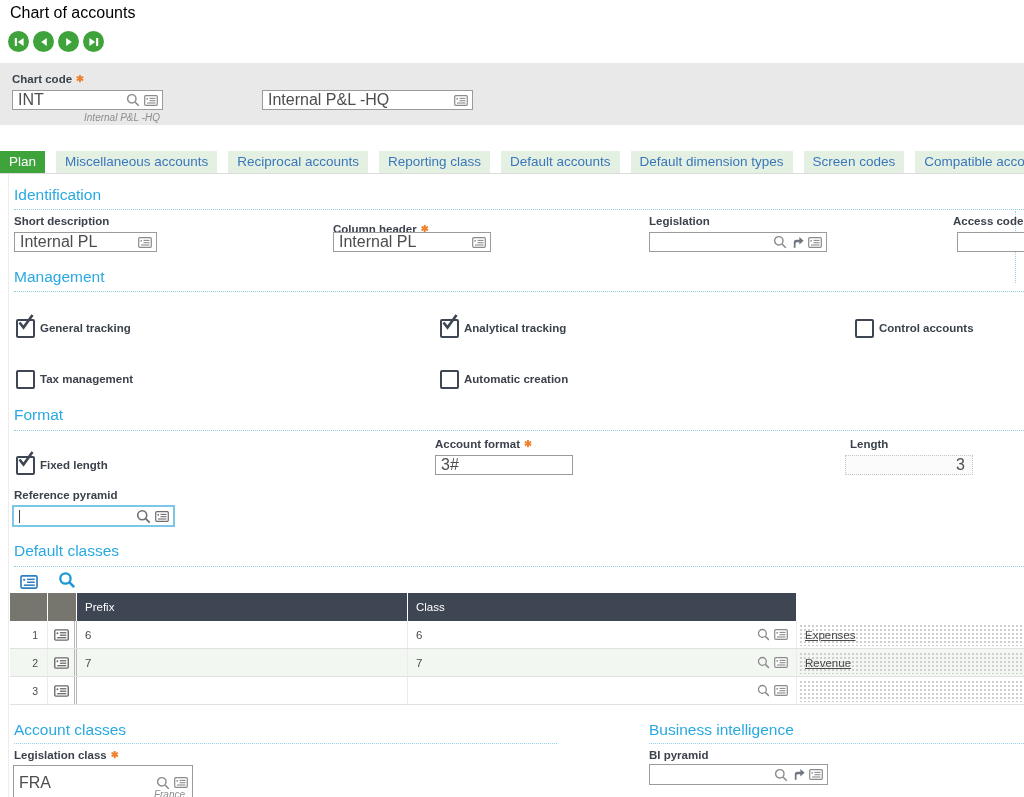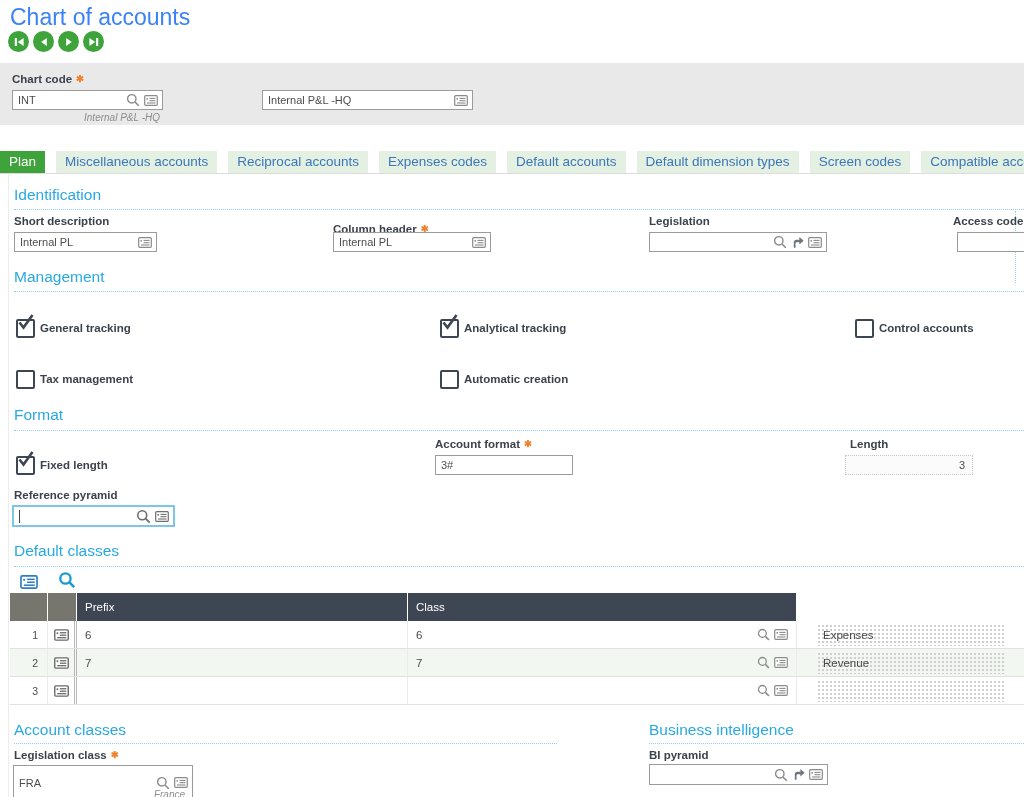--- a/index.html
+++ b/index.html
@@ -1,37 +1,37 @@
 <!DOCTYPE html>
 <html><head>
 <meta charset="utf-8">
 <style>
   html,body{margin:0;padding:0;background:#fff;}
   #app{position:relative;width:1024px;height:797px;overflow:hidden;background:#fff;
        font-family:"Liberation Sans", sans-serif;}
 
   .abs{position:absolute;}
-  .page-title{position:absolute;left:10px;top:4px;font-size:23px;color:#3b82f6;}
+  .page-title{position:absolute;left:10px;top:4px;font-size:16px;color:#000000;}
 
   
   .navrow{position:absolute;left:8px;top:31px;display:flex;gap:4px;}
   .navbtn{width:21px;height:21px;border-radius:50%;background:#3fa33c;display:flex;
           align-items:center;justify-content:center;cursor:pointer;}
 
   
   .band{position:absolute;left:0;top:63px;width:1024px;height:62px;background:#e9e9e9;}
 
   .lbl{position:absolute;font-weight:bold;font-size:11.5px;color:#3c424c;white-space:nowrap;}
   .req{display:none;}
   .req.show{display:inline-block;}
   .req::after{content:"\2731";color:#f0822d;font-size:9.5px;margin-left:4px;position:relative;top:-1px;}
 
   .inp{position:absolute;display:flex;align-items:center;height:20px;background:#fff;
        border:1px solid #9b9b9b;box-sizing:border-box;padding:0 4px 0 5px;}
-  .inp .val{flex:1;font-size:11px;color:#4d4d4d;white-space:nowrap;overflow:hidden;}
+  .inp .val{flex:1;font-size:16px;color:#4d4d4d;white-space:nowrap;overflow:hidden;}
   .inp.ro{border:1px dotted #c6c6c6;background:#fbfbfb;}
   .inp.ro .val{text-align:right;padding-right:3px;}
   .inp.focus{border:2px solid #7ec6e8;height:22px;}
   .ibtn{display:flex;align-items:center;margin-left:4px;cursor:pointer;flex:0 0 auto;}
   .caret{width:1px;height:13px;background:#444;margin-right:2px;flex:0 0 auto;}
   .helper{position:absolute;font-size:10px;font-style:italic;color:#8d8d8d;text-align:right;white-space:nowrap;}
 
   
   .tabs{position:absolute;left:0;top:151px;display:flex;gap:11px;}
   .tab{height:22px;line-height:22px;padding:0 9px;font-size:13.5px;background:#e4f1e2;
@@ -61,24 +61,24 @@
   .th.gray{background:#76766f;}
   .tr{display:flex;height:27px;border-bottom:1px solid #e1e1e1;background:#fff;}
   .tr.alt{background:#f2f7f2;}
   .td{box-sizing:border-box;display:flex;align-items:center;border-right:1px solid #ebebeb;}
   .td.num{justify-content:flex-end;padding-right:9px;font-size:10.5px;}
   .td.rowicon{justify-content:center;border-right:3px double #b8b8b8;}
   .td.prefix{padding-left:8px;}
   .td.classcol{padding-left:8px;padding-right:8px;}
   .classcol .spacer{flex:1;}
   .td.desc{padding:0;border-right:none;}
-  .desc .dots{flex:1;height:22px;margin:20px;display:flex;align-items:center;padding-left:6px;
+  .desc .dots{flex:1;height:22px;margin:2px;display:flex;align-items:center;padding-left:6px;
       background-color:transparent;
       background-image:radial-gradient(#cfcfcf 0.8px, transparent 0.9px);
-      background-size:4px 4px;}
+      background-size:4px 4px;text-decoration:underline;}
 </style>
 </head>
 <body>
 
 <div id="app">
 
   <div class="page-title">Chart of accounts</div>
 
   <div class="navrow">
     <div class="navbtn">
@@ -140,21 +140,21 @@
             <line x1="3" y1="8" x2="11.5" y2="8" stroke="currentColor" stroke-width="1.1"></line>
           </svg>
       </span>
     </div>
   </div>
 
   <div class="tabs">
     <div class="tab active">Plan</div>
     <div class="tab">Miscellaneous accounts</div>
     <div class="tab">Reciprocal accounts</div>
-    <div class="tab">Expenses codes</div>
+    <div class="tab">Reporting class</div>
     <div class="tab">Default accounts</div>
     <div class="tab">Default dimension types</div>
     <div class="tab">Screen codes</div>
     <div class="tab">Compatible accounts</div>
   </div>
   <div class="tabline"></div>
   <div class="leftline"></div>
 
   <div class="shead" style="left:14px;top:186px;">Identification</div>
   <div class="dot-h" style="left:14px;top:209px;width:1010px;"></div>

